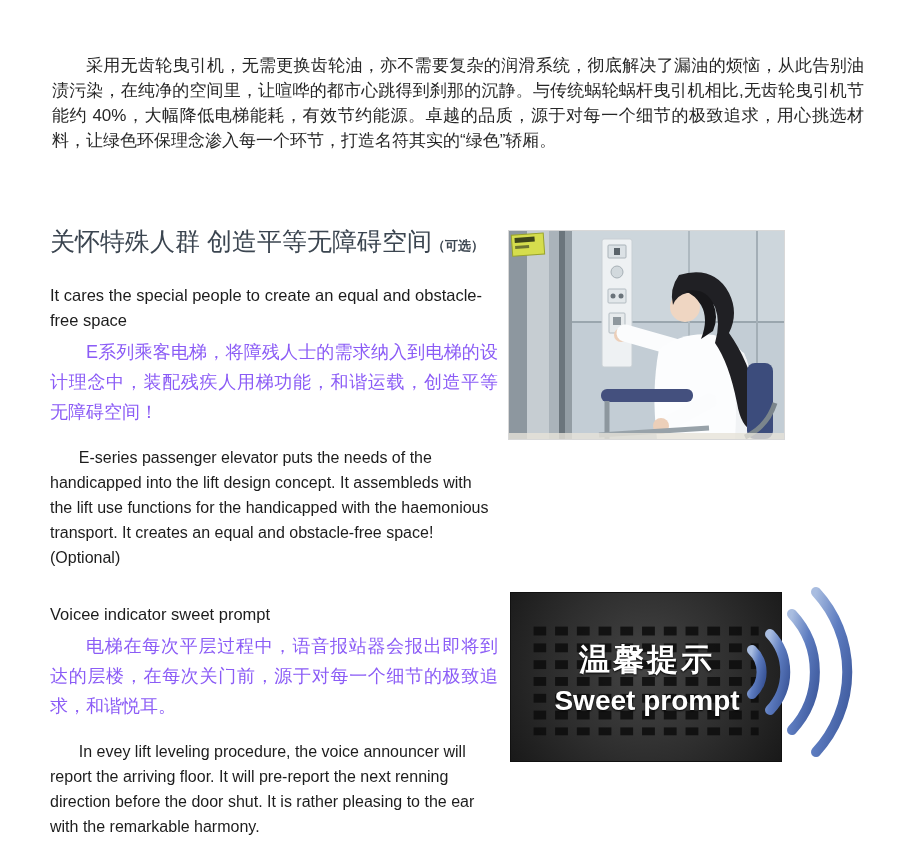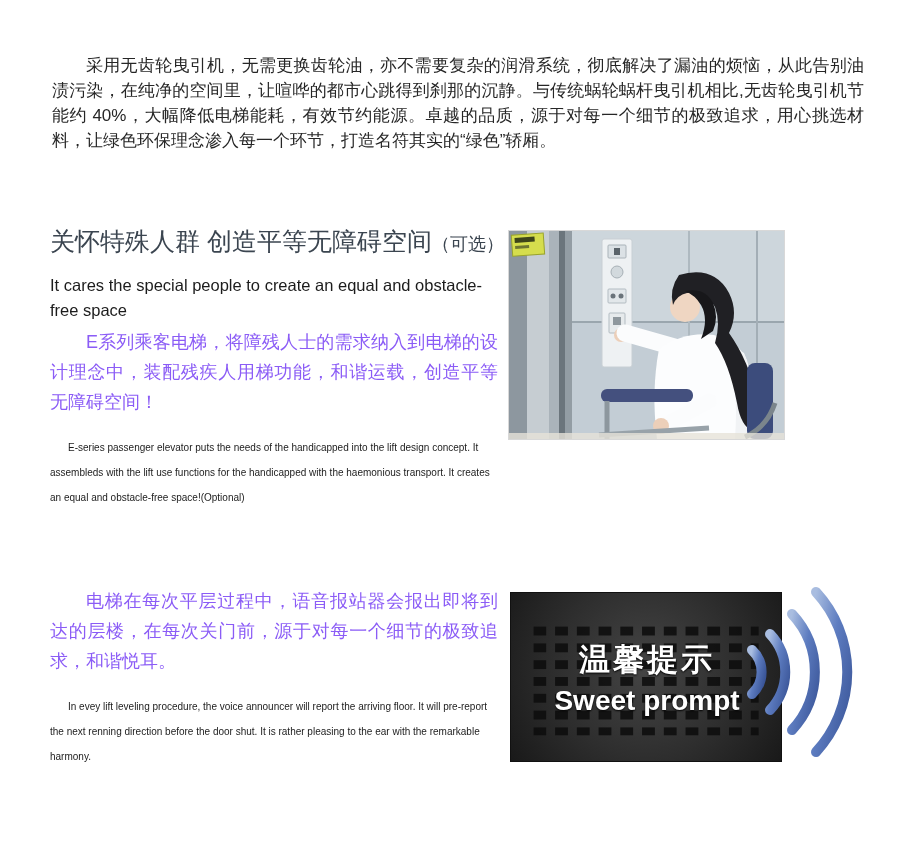--- a/index.html
+++ b/index.html
@@ -14,30 +14,30 @@
     text-align:justify;
   }
   
   .col{position:absolute;left:50px;width:448px;}
   .col-access{top:224px;}
   .col-voice{top:582px;}
   .sec-heading{
     font-size:25px;font-weight:400;color:#3b4550;line-height:34px;
     white-space:nowrap;
   }
-  .sec-heading .optional{font-size:18px;color:#3b4550;}
+  .sec-heading .optional{font-size:13px;color:#3b4550;font-weight:bold;}
   .sec-subtitle{
-    font-size:16.5px;line-height:25px;color:#1c1c1c;margin-top:12px;
+    font-size:16.5px;line-height:25px;color:#1c1c1c;margin-top:20px;
   }
   .body-cn{
     font-size:18px;line-height:30px;color:#8b5cf6;text-indent:2em;margin-top:4px;
     text-align:justify;
   }
   .body-en{
-    font-size:10px;line-height:25px;color:#1c1c1c;text-indent:1.8em;margin-top:6px;
+    font-size:16px;line-height:25px;color:#1c1c1c;text-indent:1.8em;margin-top:6px;
     text-align:left;
   }
   
   .photo-wheelchair{
     position:absolute;left:508px;top:230px;width:277px;height:210px;
     border:1px solid #d8d8d8;box-sizing:border-box;overflow:hidden;background:#d9e1e6;
   }
   .photo-wheelchair svg{display:block;}
   
   .speaker-wrap{position:absolute;left:510px;top:592px;width:370px;height:172px;}
@@ -121,20 +121,21 @@
       <rect x="92" y="158" width="92" height="13" rx="6" fill="#44507e"></rect>
       <path d="M98 170 L98 208" stroke="#8d979e" stroke-width="5"></path>
       <path d="M90 204 L200 197" stroke="#98a2a9" stroke-width="5"></path>
       <path d="M236 206 Q258 196 266 172" stroke="#7b858c" stroke-width="5" fill="none"></path>
 
       <rect x="0" y="202" width="275" height="6" fill="#e6e2d8" opacity="0.8"></rect>
     </svg>
   </div>
 
   <div class="col col-voice">
+    <div class="sec-subtitle">Voicee indicator sweet prompt</div>
     <p class="body-cn">电梯在每次平层过程中，语音报站器会报出即将到达的层楼，在每次关门前，源于对每一个细节的极致追求，和谐悦耳。</p>
     <p class="body-en">In evey lift leveling procedure, the voice announcer will report the arriving floor. It will pre-report the next renning direction before the door shut. It is rather pleasing to the ear with the remarkable harmony.</p>
   </div>
 
   <div class="speaker-wrap">
     <div class="speaker-box">
       <svg class="grille" width="272" height="170" viewBox="0 0 272 170">
         <defs>
           <pattern id="holes" x="0" y="0" width="22" height="17" patternUnits="userSpaceOnUse">
             <rect x="0" y="0" width="13" height="9" fill="#0c0c0c" opacity="0.85"></rect>

